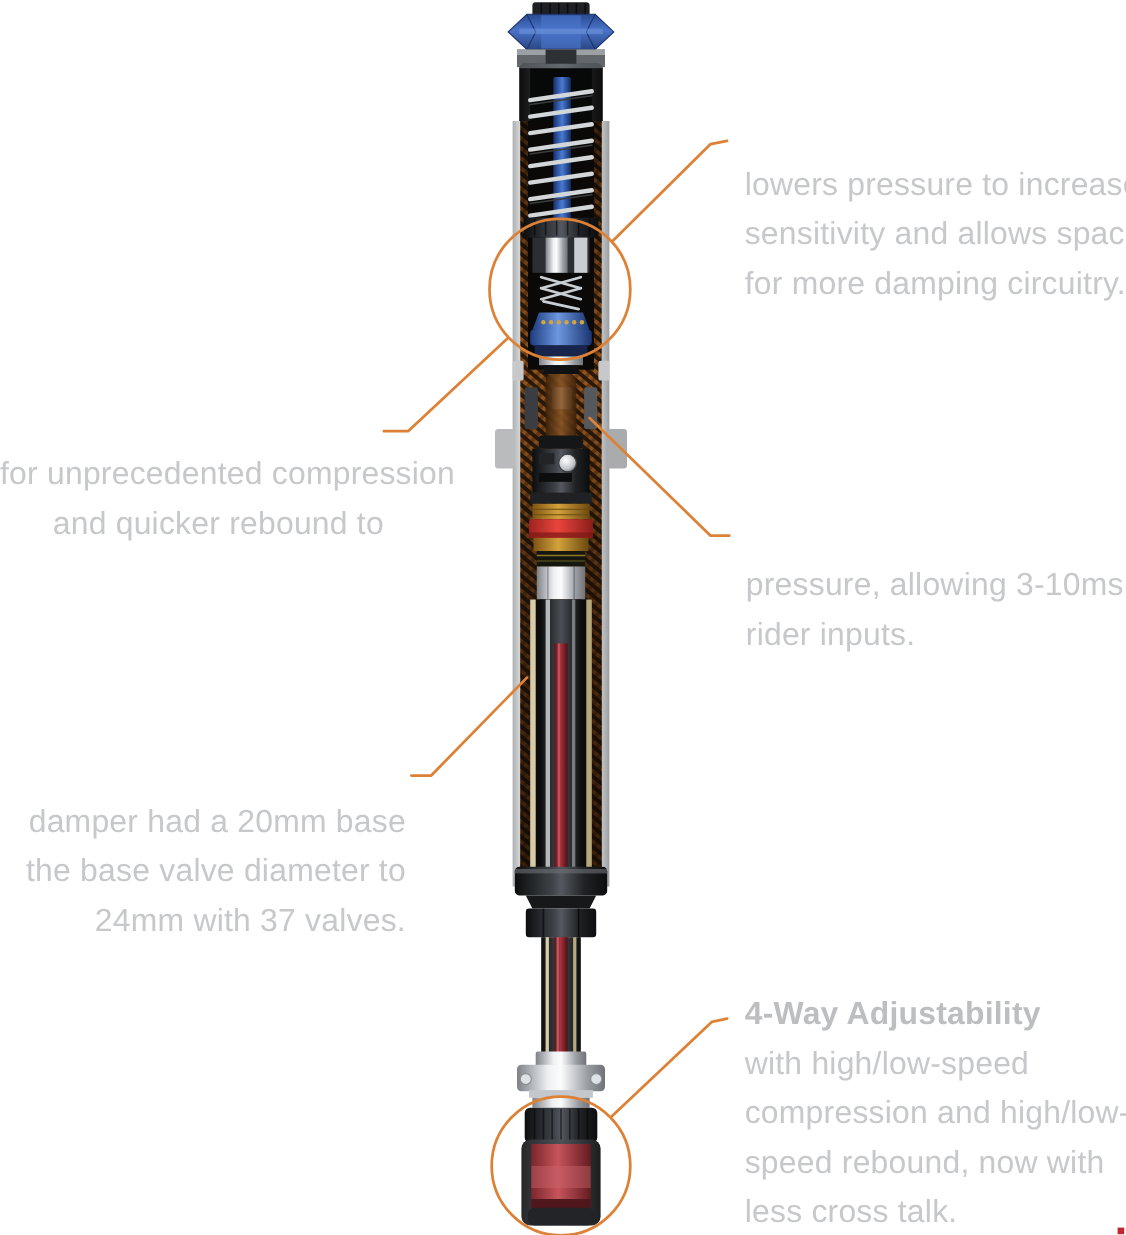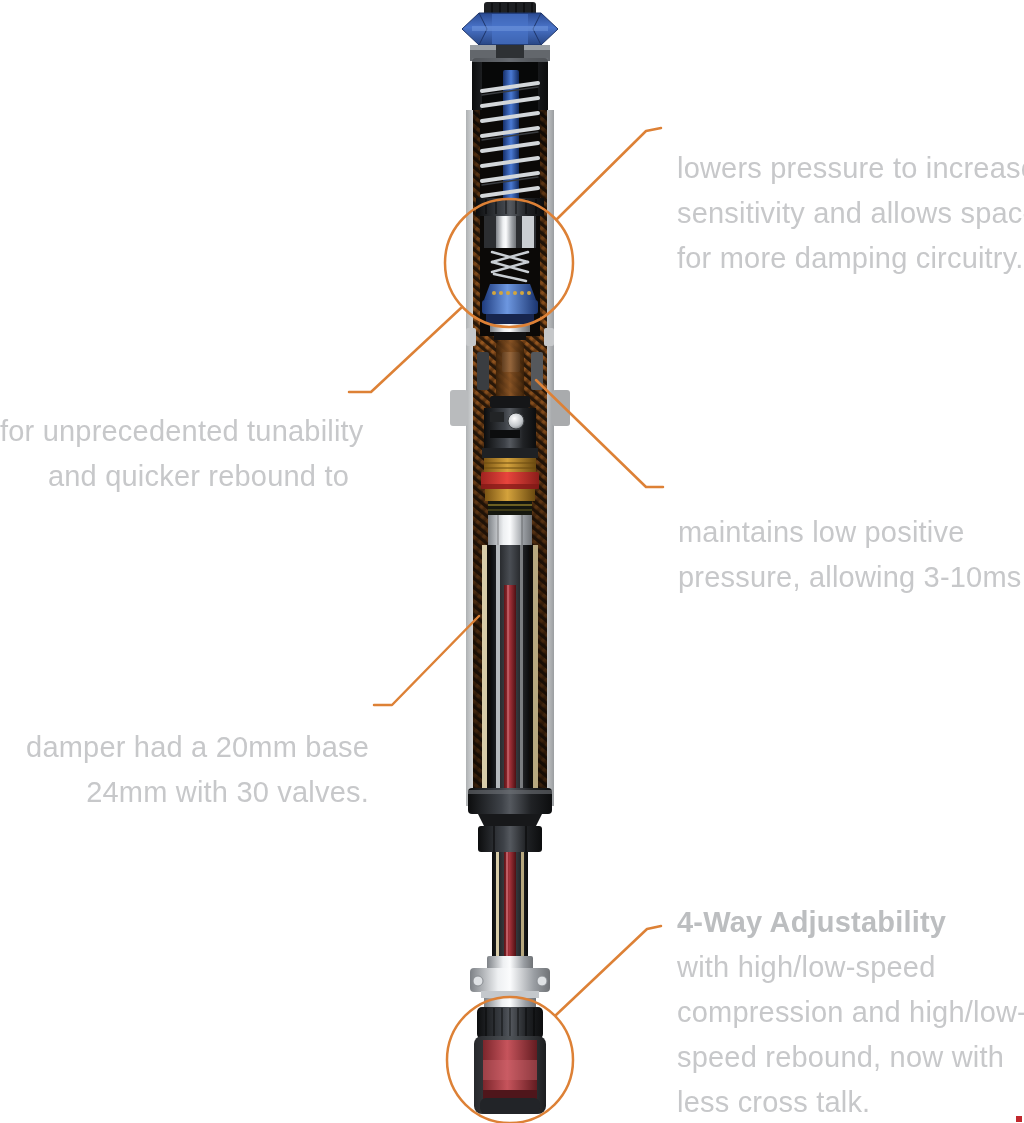--- a/index.html
+++ b/index.html
@@ -304,32 +304,33 @@
     <rect x="1016" y="1116" width="6" height="6" fill="#c1272d"></rect>
   </svg>
 
   <div class="callout" style="left:677px;top:146px;">
     <div>lowers pressure to increase</div>
     <div>sensitivity and allows space</div>
     <div>for more damping circuitry.</div>
   </div>
 
   <div class="callout right-align" style="left:0;top:409px;width:349px;">
-    <div>for unprecedented tunability</div>
+    <div>for unprecedented compression</div>
     <div>and quicker rebound to</div>
   </div>
 
   <div class="callout" style="left:678px;top:510px;">
-    <div>maintains low positive</div>
     <div>pressure, allowing 3-10ms</div>
+    <div>rider inputs.</div>
   </div>
 
   <div class="callout right-align" style="left:0;top:725px;width:369px;text-align:right;">
     <div>damper had a 20mm base</div>
-    <div>24mm with 30 valves.</div>
+    <div>the base valve diameter to</div>
+    <div>24mm with 37 valves.</div>
   </div>
 
   <div class="callout" style="left:677px;top:900px;">
     <div class="heading">4-Way Adjustability</div>
     <div>with high/low-speed</div>
     <div>compression and high/low-</div>
     <div>speed rebound, now with</div>
     <div>less cross talk.</div>
   </div>
 

